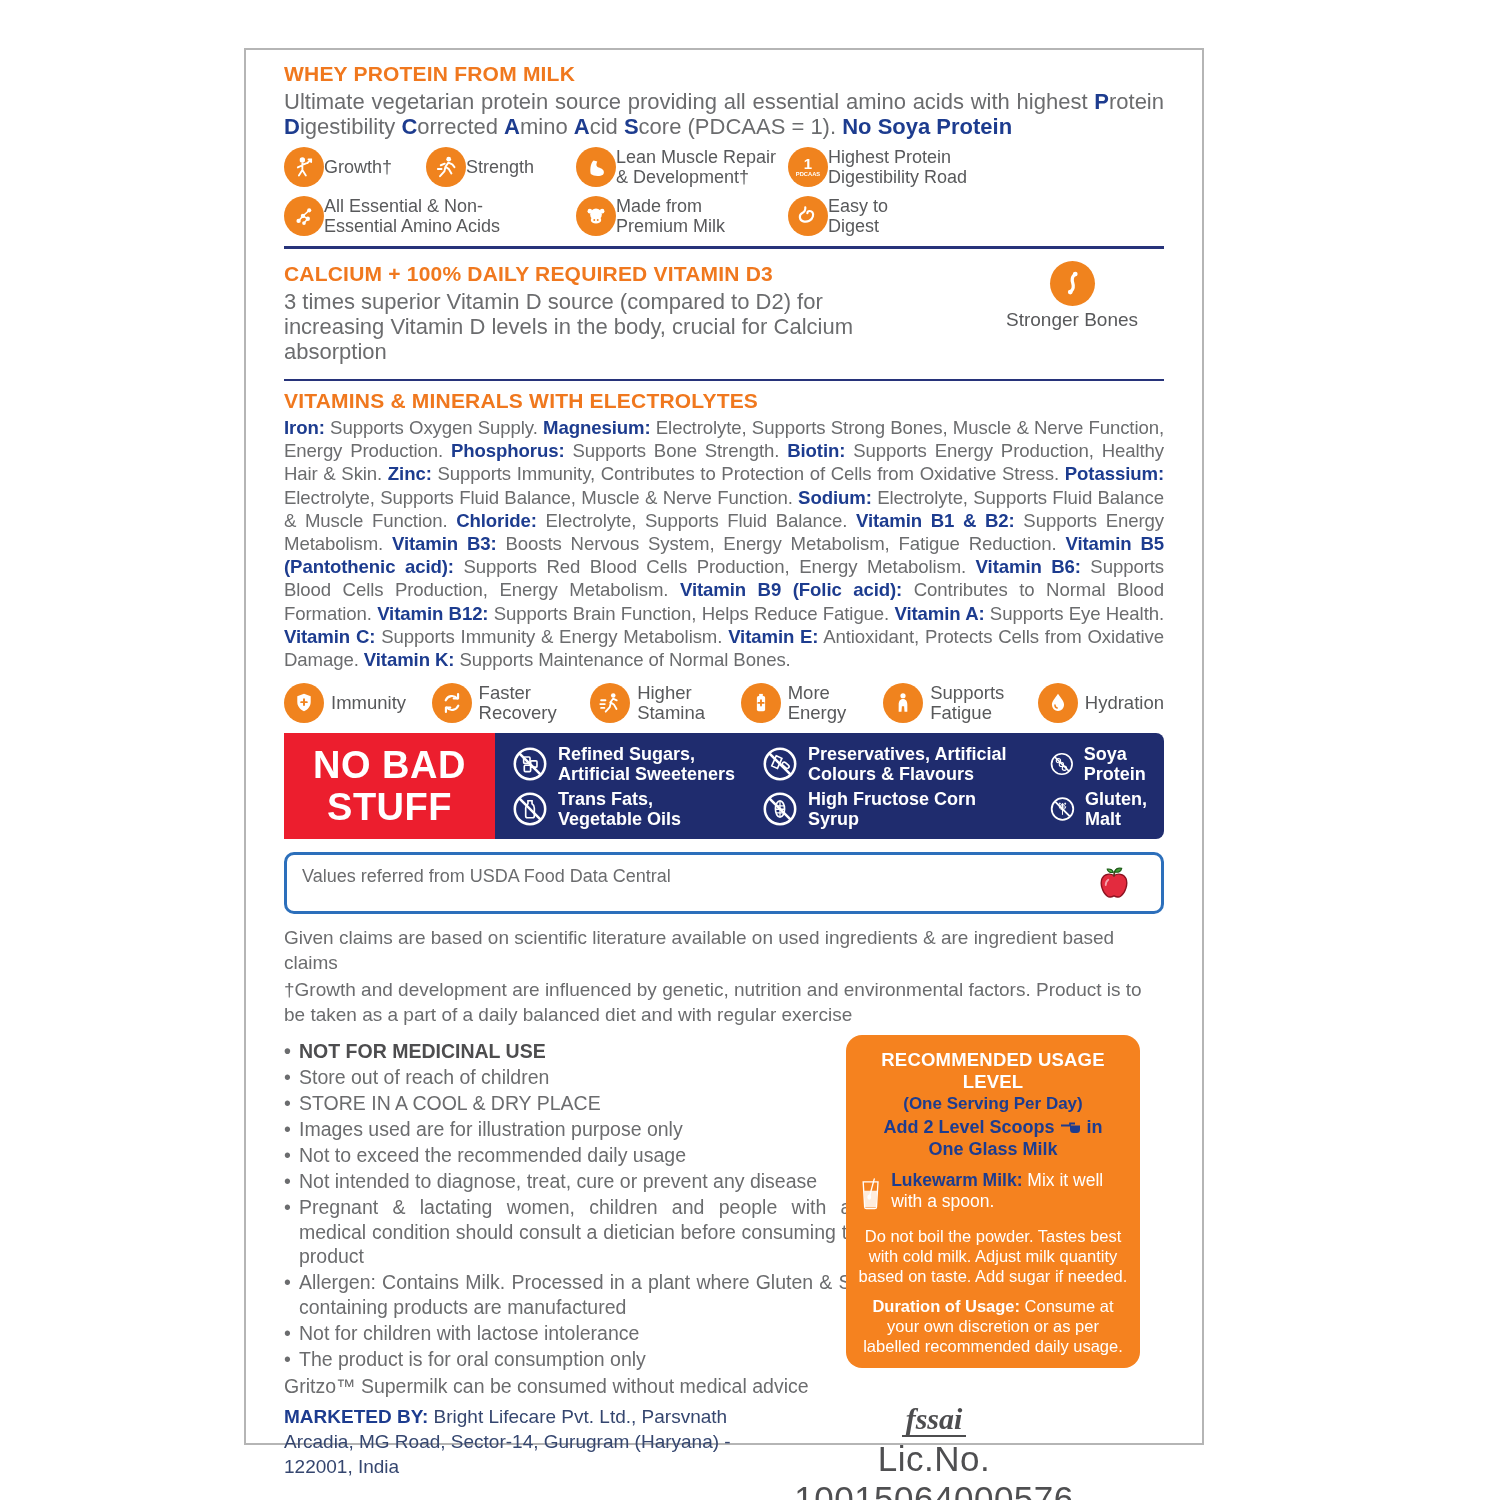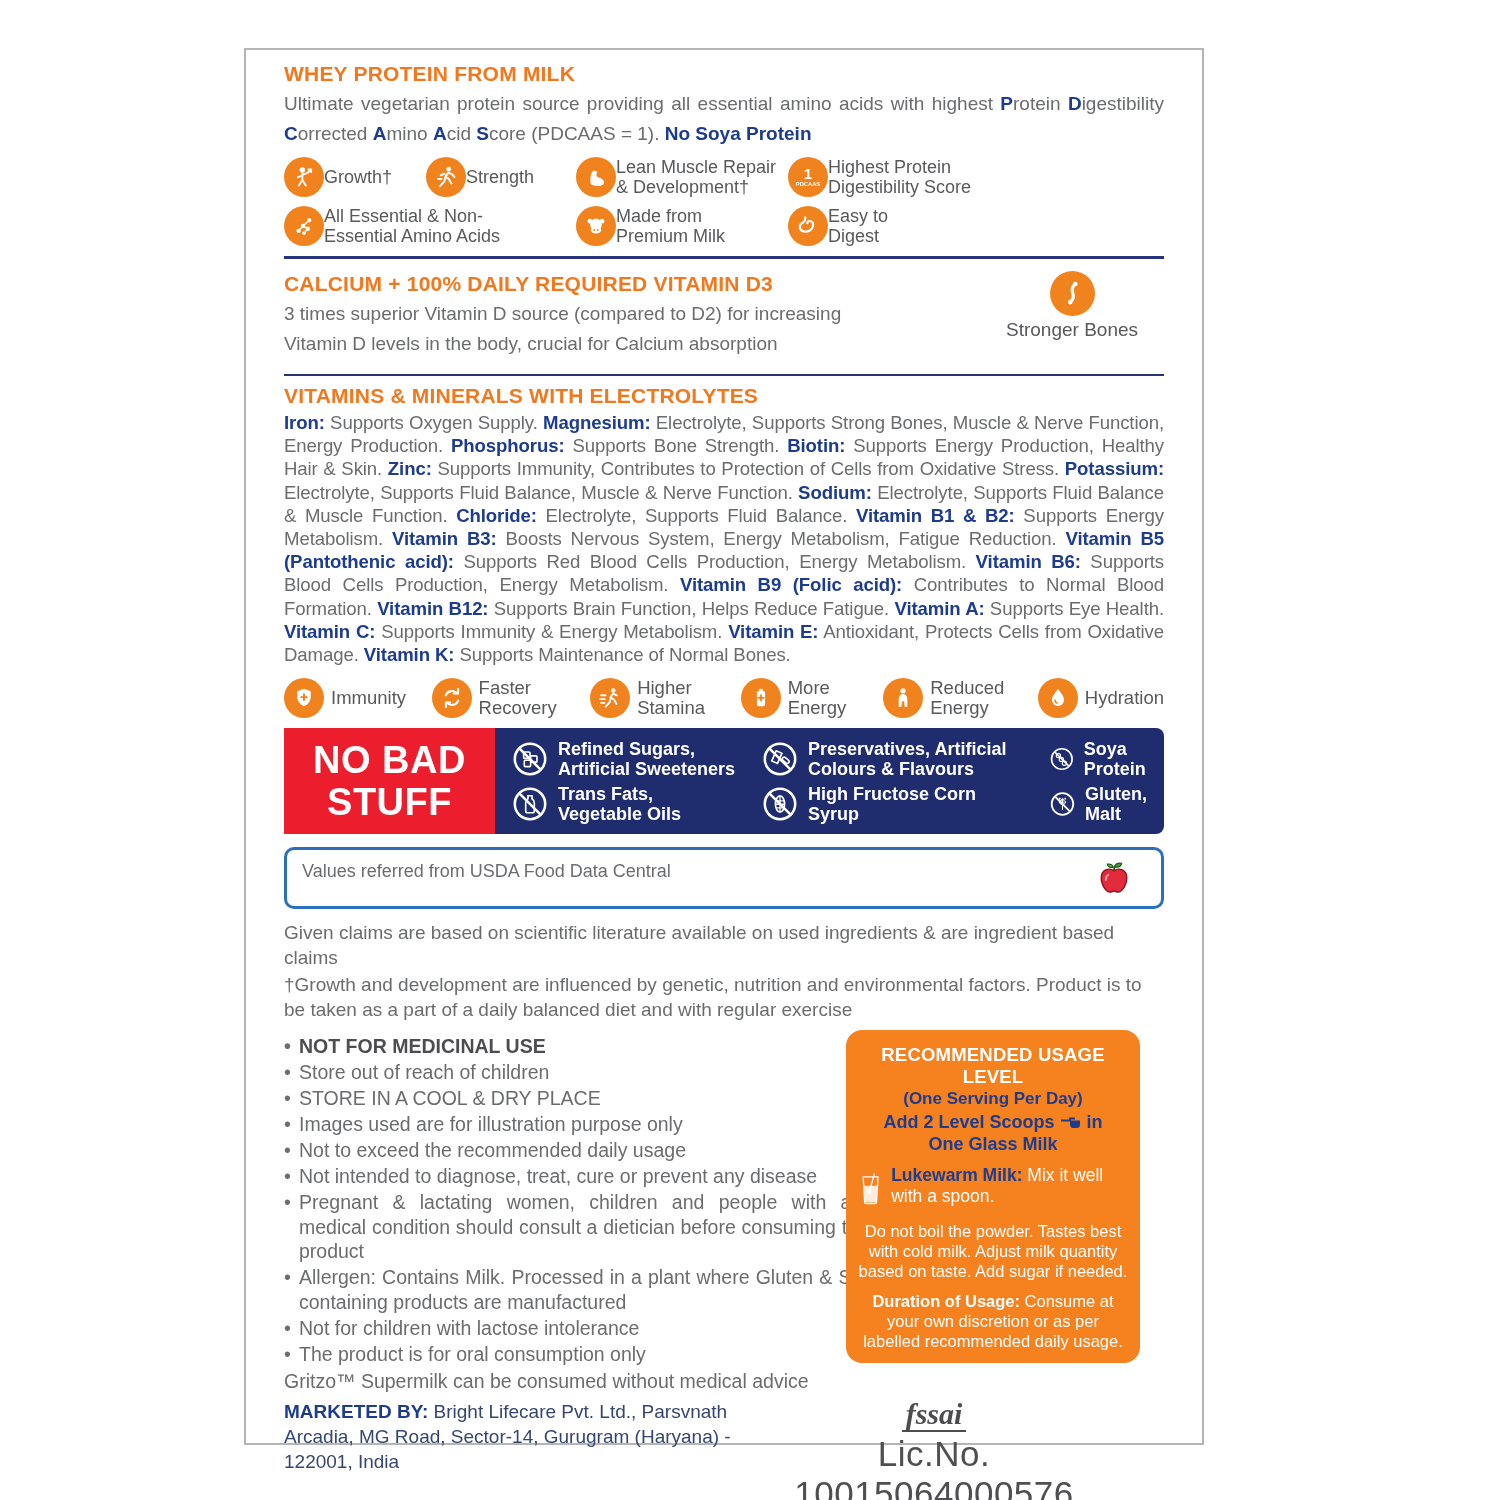--- a/index.html
+++ b/index.html
@@ -2,21 +2,21 @@
 <html><head>
 <meta charset="utf-8">
 <style>
   * { margin:0; padding:0; box-sizing:border-box; }
   html,body { width:1500px; height:1500px; background:#ffffff; font-family:"Liberation Sans", sans-serif; }
   #canvas { position:relative; width:1240px; height:1500px; background:#fff; overflow:hidden; }
   #label { position:absolute; left:244px; top:48px; width:960px; height:1397px; background:#fff; border:2px solid #b5b5b5; padding:12px 38px 10px 38px; }
 
   .orange-h { color:#F0781E; font-weight:700; font-size:21px; letter-spacing:.2px; }
   .nv { color:#1D3C8F; font-weight:700; }
-  .body-p { font-size:19px; line-height:30px; color:#6B6C6E; text-align:justify; }
+  .body-p { font-size:22px; line-height:25px; color:#6B6C6E; text-align:justify; }
 
   .divider { height:2.5px; background:#27337A; margin:9px 0 8px 0; }
 
   
   .feat-grid { display:grid; grid-template-columns:142px 150px 212px 1fr; row-gap:9px; margin:8px 0 10px 0; }
   .feat { display:flex; align-items:center; }
   .oc { width:40px; height:40px; min-width:40px; border-radius:50%; background:#F0831E; display:flex; align-items:center; justify-content:center; }
   .feat-label { font-size:18px; line-height:20px; color:#58595B; }
   .span2 { grid-column:1 / 3; }
 
@@ -111,21 +111,21 @@
       </span>
       <span class="feat-label" style="max-width:170px">Lean Muscle Repair &amp; Development†</span>
     </div>
     <div class="feat">
       <span class="oc">
         <svg width="30" height="30" viewBox="0 0 24 24">
               <text x="12" y="13.5" text-anchor="middle" font-size="12" font-weight="bold" fill="#fff" font-family="Liberation Sans, sans-serif">1</text>
               <text x="12" y="19.5" text-anchor="middle" font-size="4.6" font-weight="bold" fill="#fff" font-family="Liberation Sans, sans-serif">PDCAAS</text>
             </svg>
       </span>
-      <span class="feat-label" style="max-width:190px">Highest Protein Digestibility Score</span>
+      <span class="feat-label" style="max-width:190px">Highest Protein Digestibility Road</span>
     </div>
     <div class="feat span2">
       <span class="oc">
         <svg width="26" height="26" viewBox="0 0 24 24">
               <path d="M7 16.5l4-4.5 4.5 2.5-3.5 4 M11 12l5.5-5" stroke="#fff" stroke-width="1.4" fill="none"></path>
               <circle cx="7" cy="16.5" r="2" fill="#fff"></circle>
               <circle cx="11" cy="12" r="2" fill="#fff"></circle>
               <circle cx="15.5" cy="14.5" r="2" fill="#fff"></circle>
               <circle cx="12" cy="18.5" r="1.7" fill="#fff"></circle>
               <circle cx="16.8" cy="6.8" r="1.9" fill="#fff"></circle>
@@ -216,21 +216,21 @@
       </span>
       <span class="benefit-label" style="max-width:70px">More Energy</span>
     </div>
     <div class="benefit">
       <span class="oc">
         <svg width="26" height="26" viewBox="0 0 24 24">
               <circle cx="12" cy="5.3" r="2.4" fill="#fff"></circle>
               <path d="M12 8.2c-2.8 0-4 2.2-4 5.4V20h2.6l.4-5h2l.4 5H16v-6.4c0-3.2-1.2-5.4-4-5.4z" fill="#fff"></path>
             </svg>
       </span>
-      <span class="benefit-label" style="max-width:82px">Reduced Energy</span>
+      <span class="benefit-label" style="max-width:82px">Supports Fatigue</span>
     </div>
     <div class="benefit">
       <span class="oc">
         <svg width="26" height="26" viewBox="0 0 24 24">
               <path d="M12 3.5c3 4.4 5.6 7 5.6 10.2a5.6 5.6 0 0 1-11.2 0C6.4 10.5 9 7.9 12 3.5z" fill="#fff"></path>
               <path d="M9.2 13.8a2.9 2.9 0 0 0 2 2.8" stroke="#F0831E" stroke-width="1.4" fill="none" stroke-linecap="round"></path>
             </svg>
       </span>
       <span class="benefit-label">Hydration</span>
     </div>

